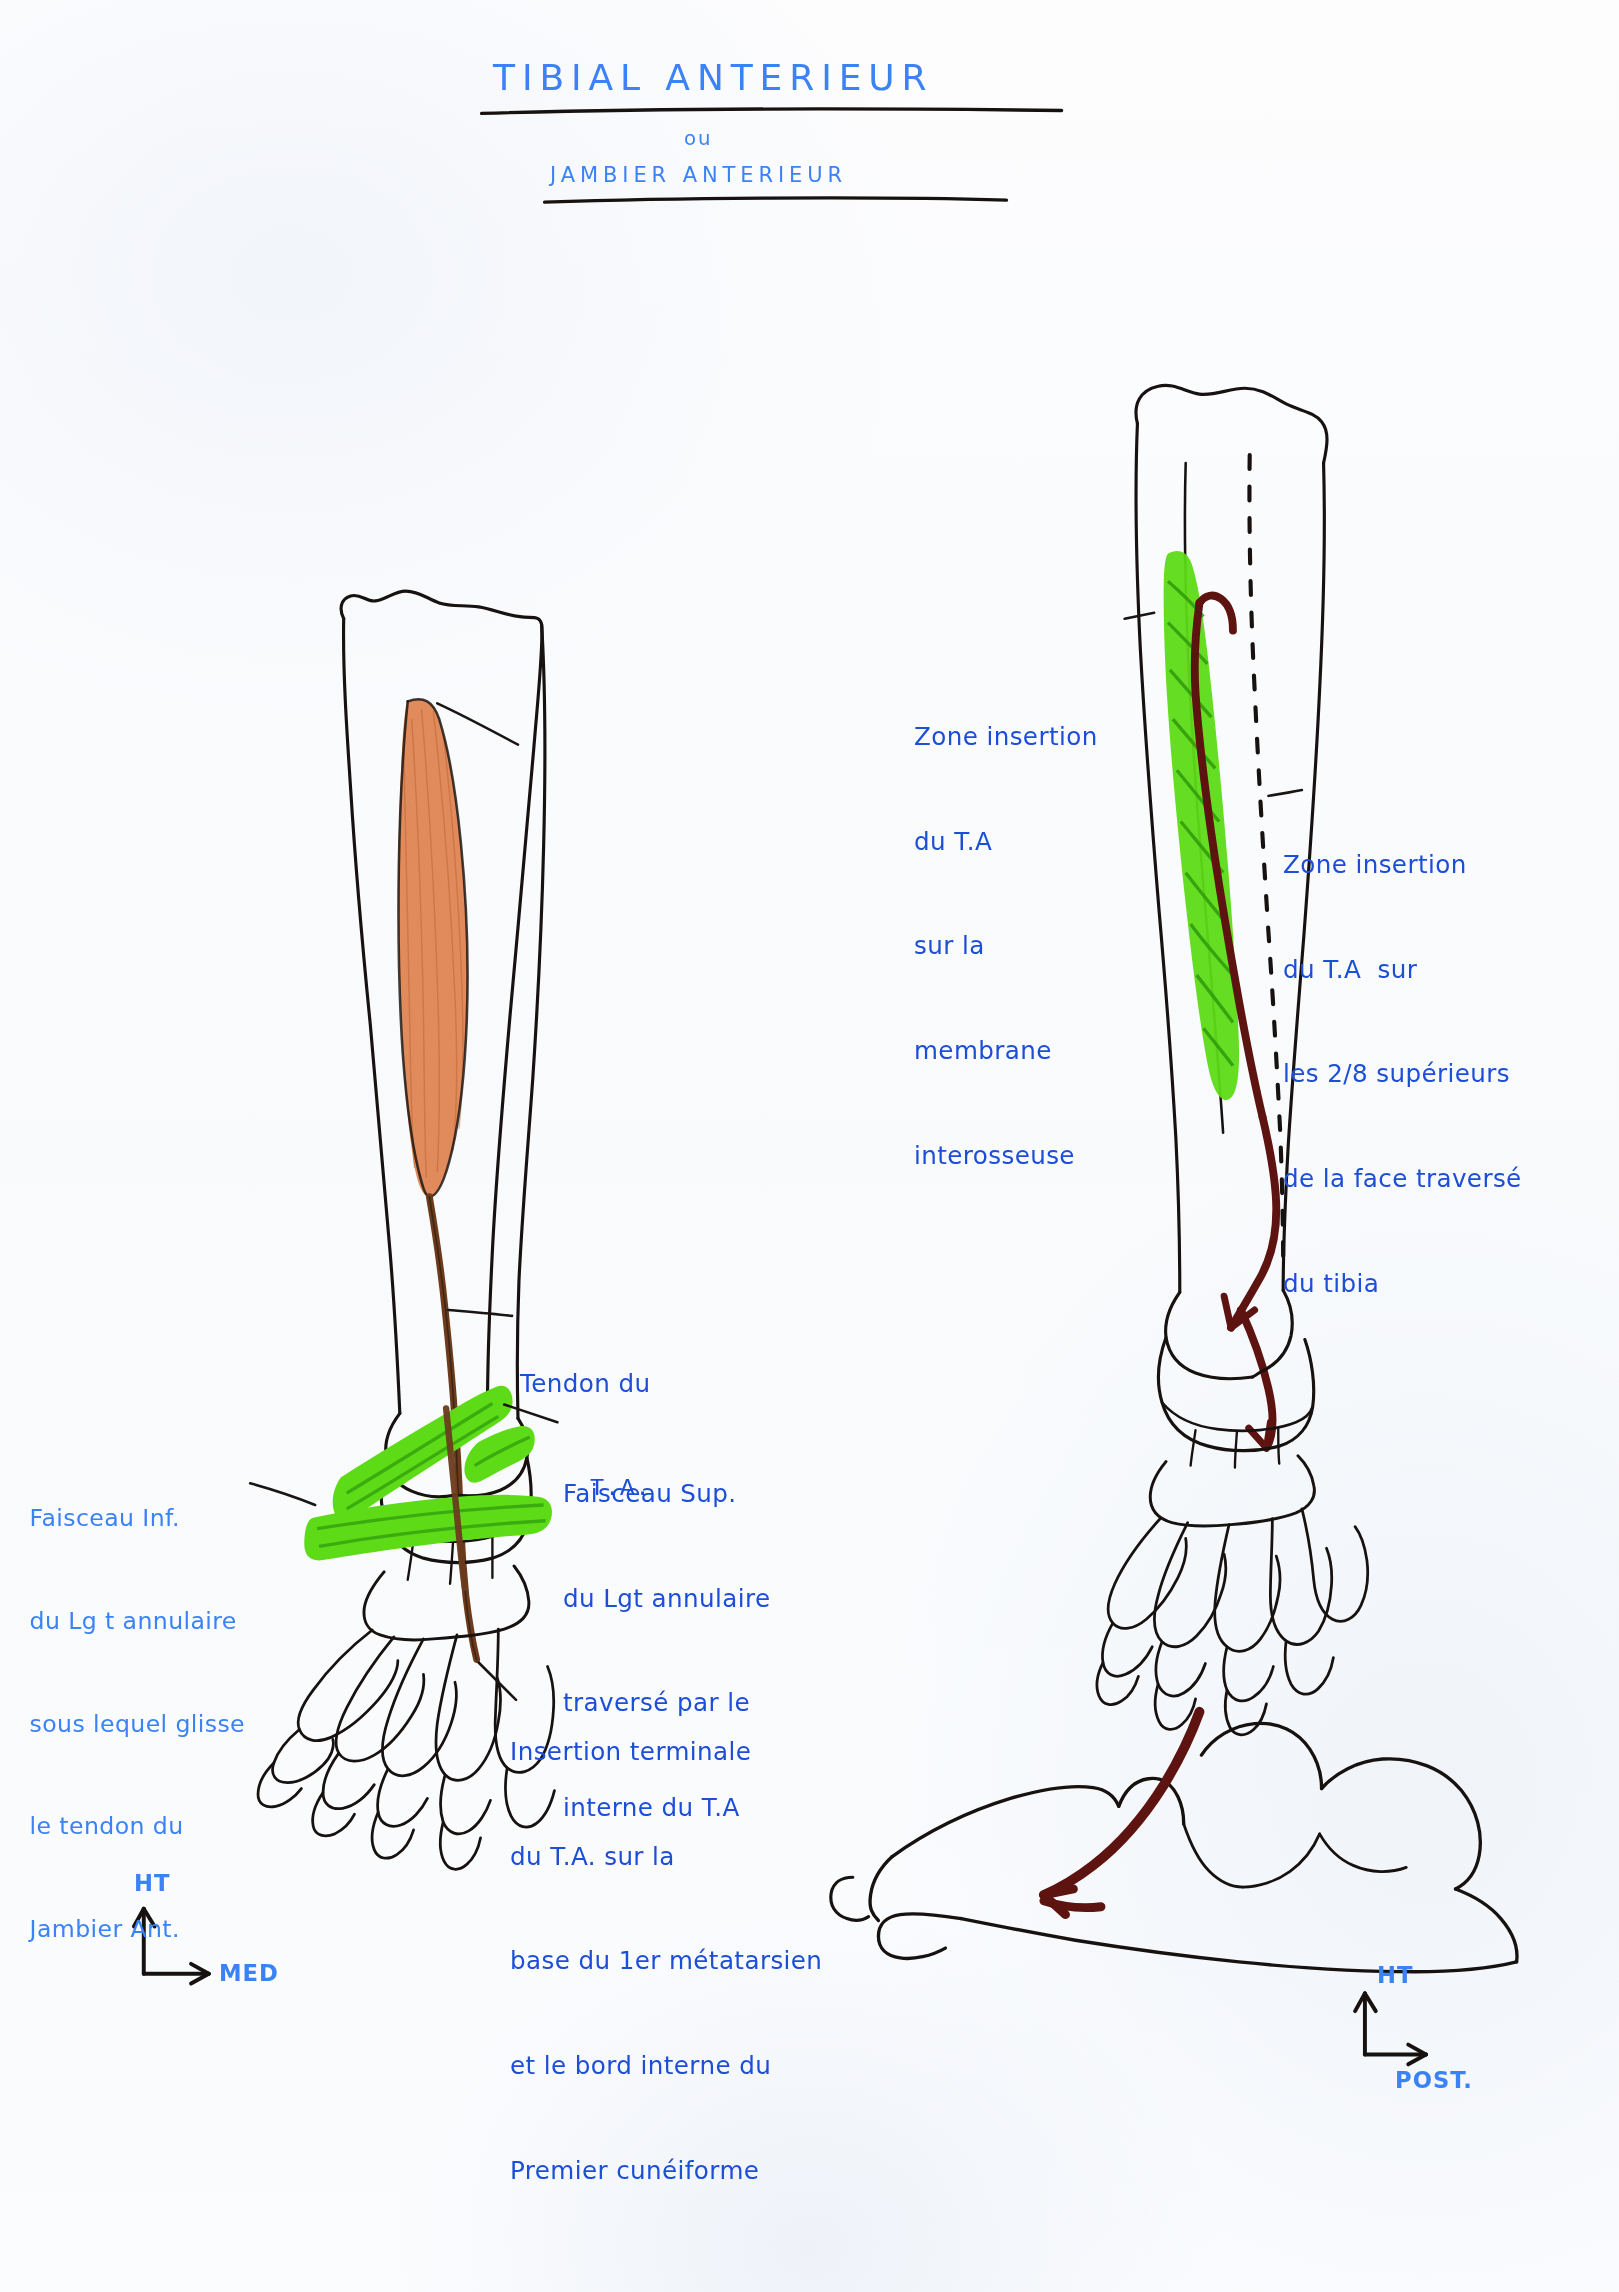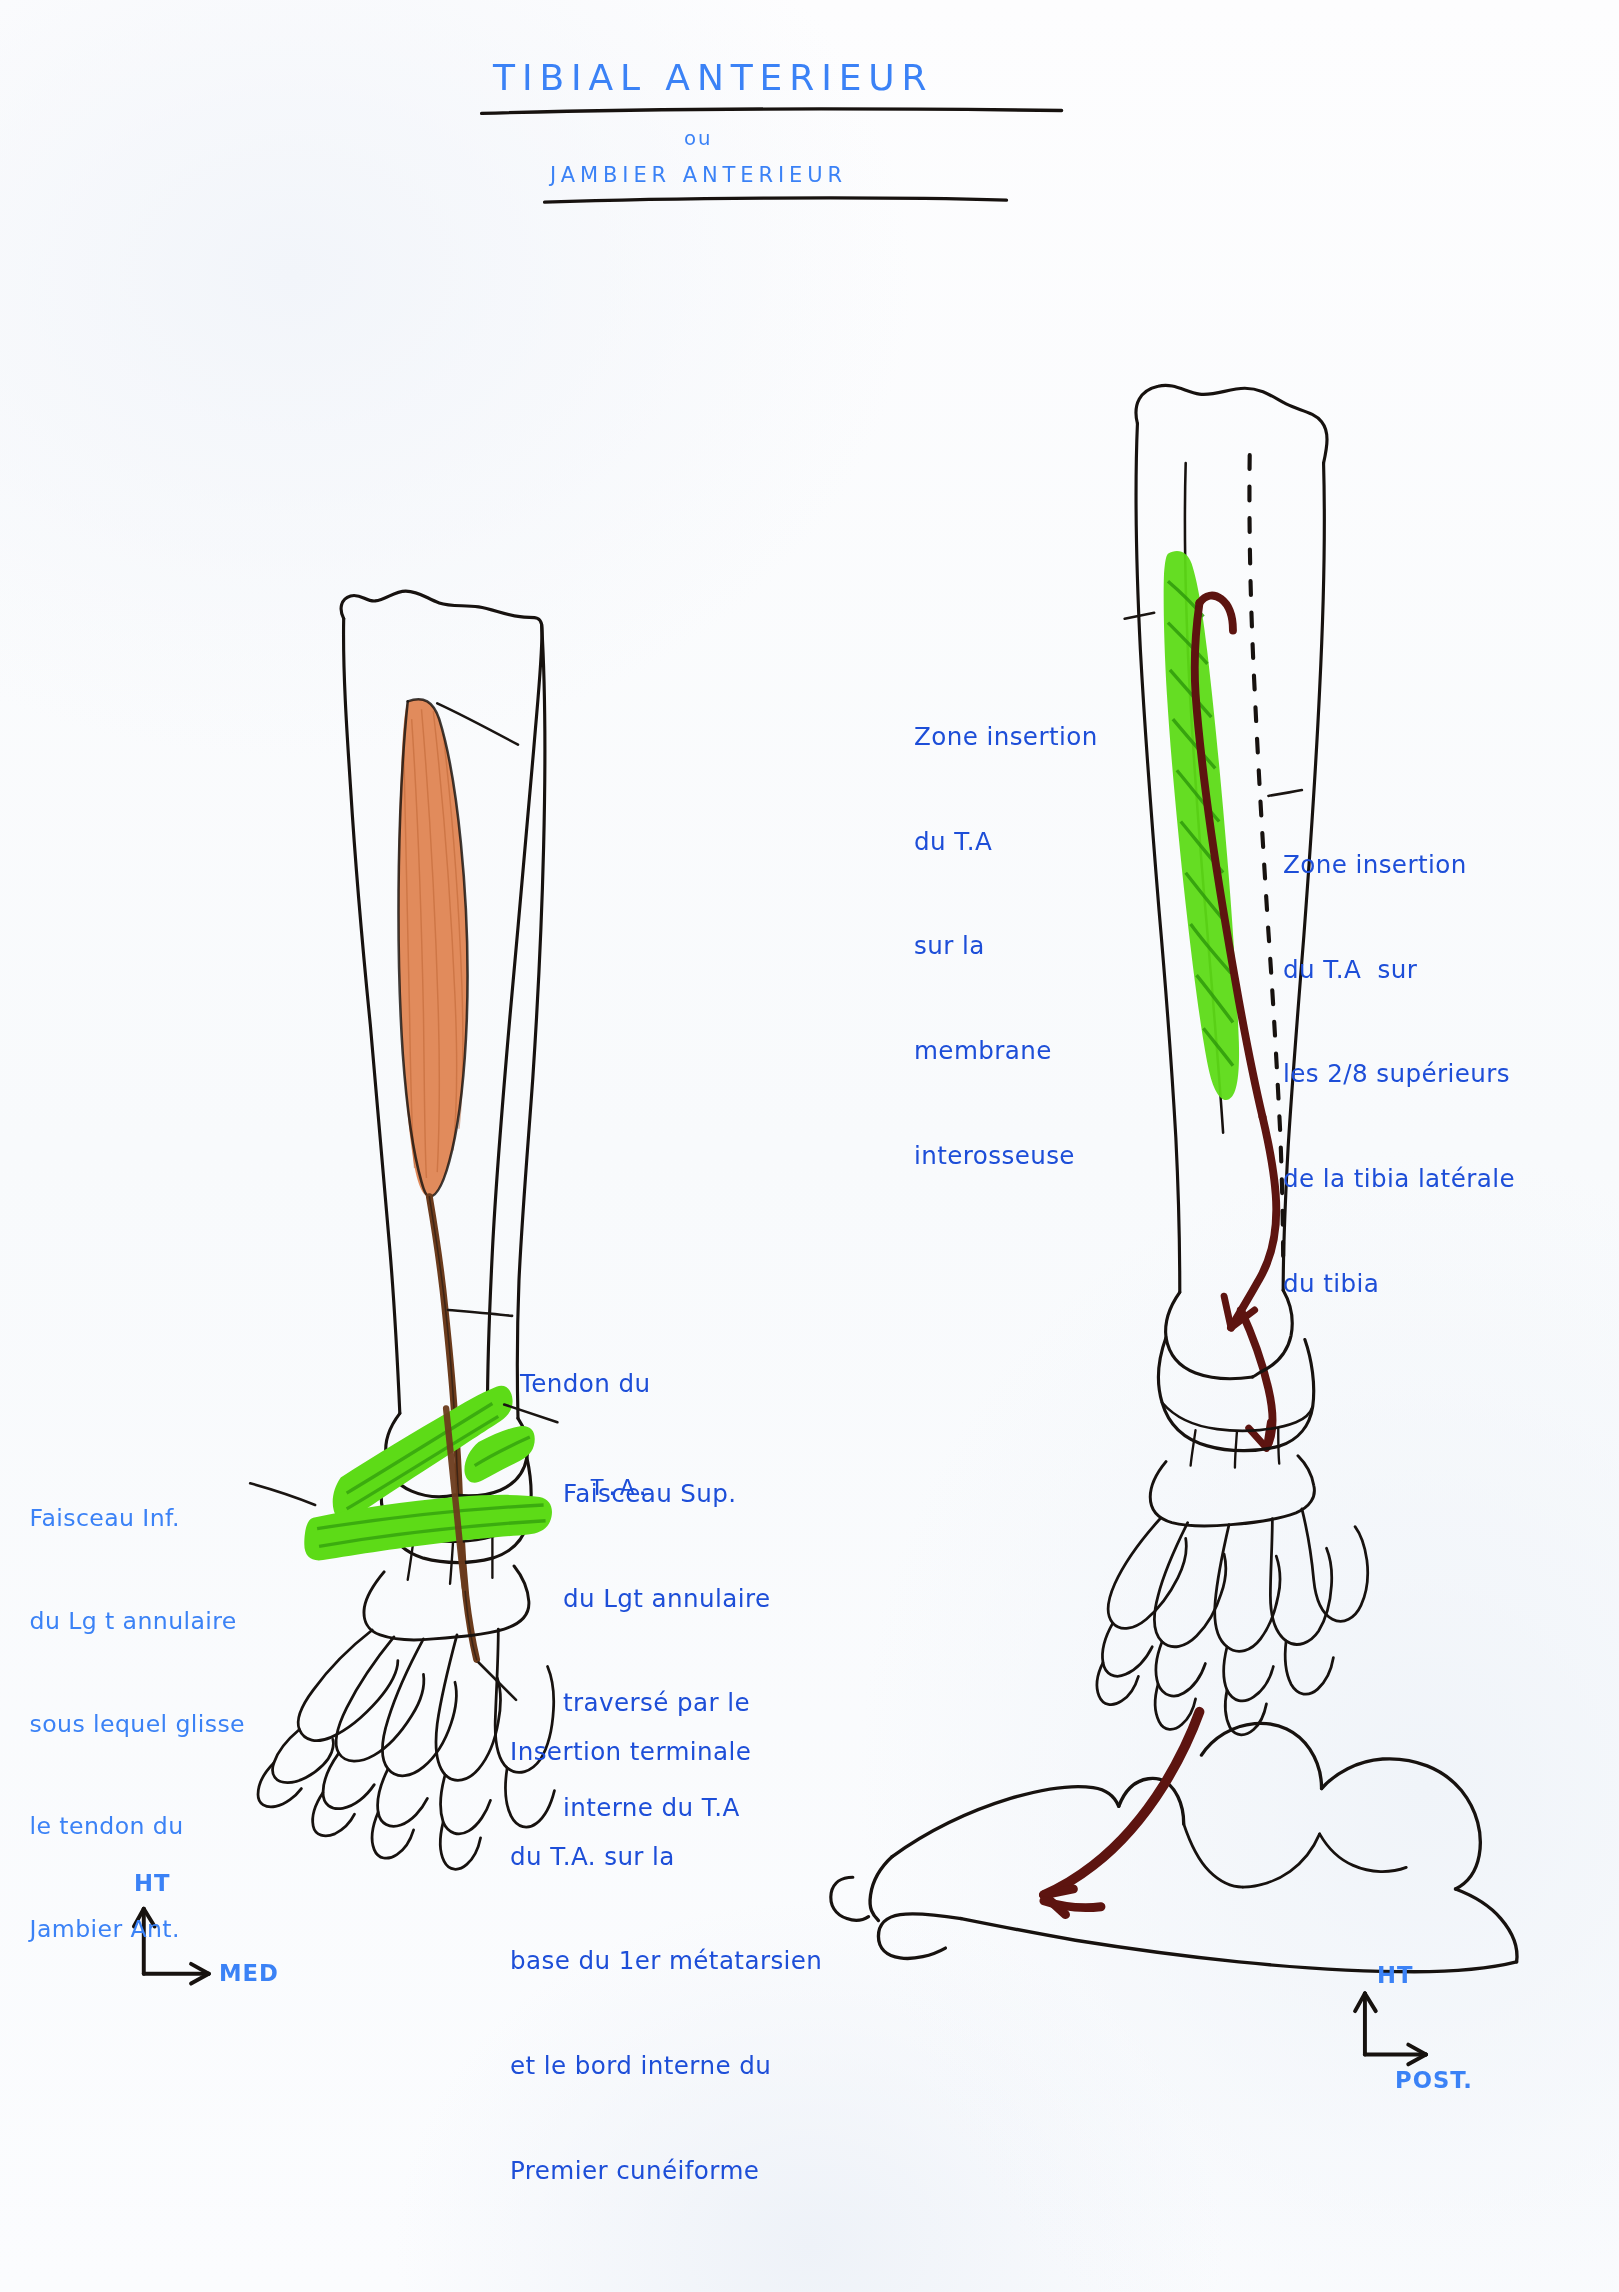--- a/index.html
+++ b/index.html
@@ -498,21 +498,21 @@
     <div>du T.A</div>
     <div>sur la</div>
     <div>membrane</div>
     <div>interosseuse</div>
   </div>
 
   <div class="hand note" style="left:1283px; top:778px;">
     <div>Zone insertion</div>
     <div>du T.A  sur</div>
     <div>les 2/8 supérieurs</div>
-    <div>de la tibia latérale</div>
+    <div>de la face traversé</div>
     <div>du tibia</div>
   </div>
 
   <div class="hand orient-label" style="left:134px; top:1868px;">HT</div>
   <div class="hand orient-label" style="left:219px; top:1958px;">MED</div>
 
   <div class="hand orient-label" style="left:1377px; top:1960px;">HT</div>
   <div class="hand orient-label" style="left:1395px; top:2065px;">POST.</div>
 </div>
 

